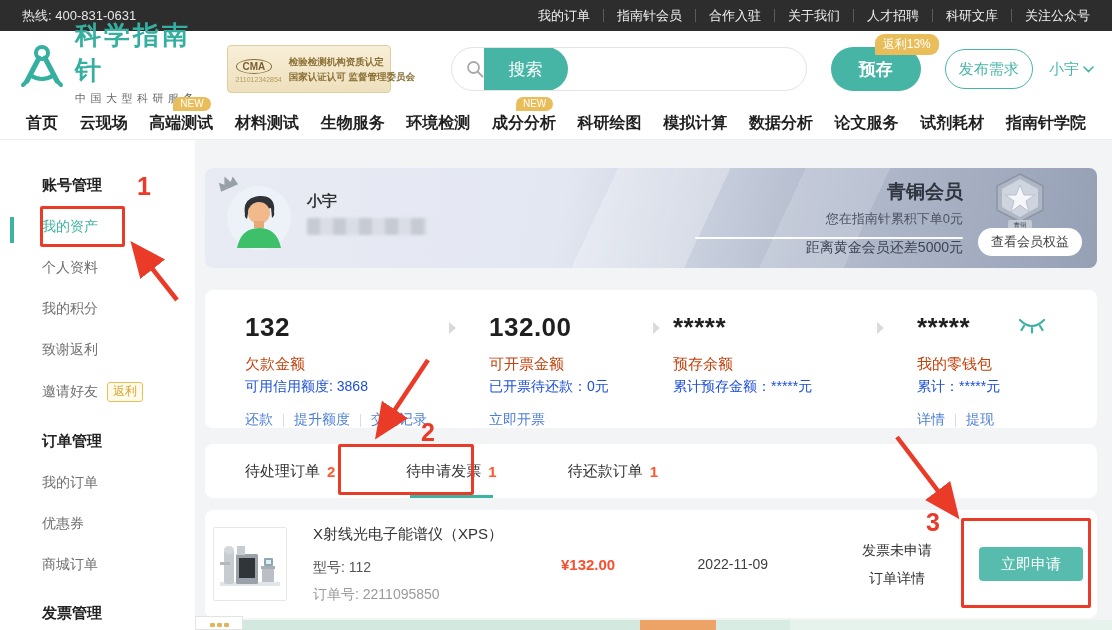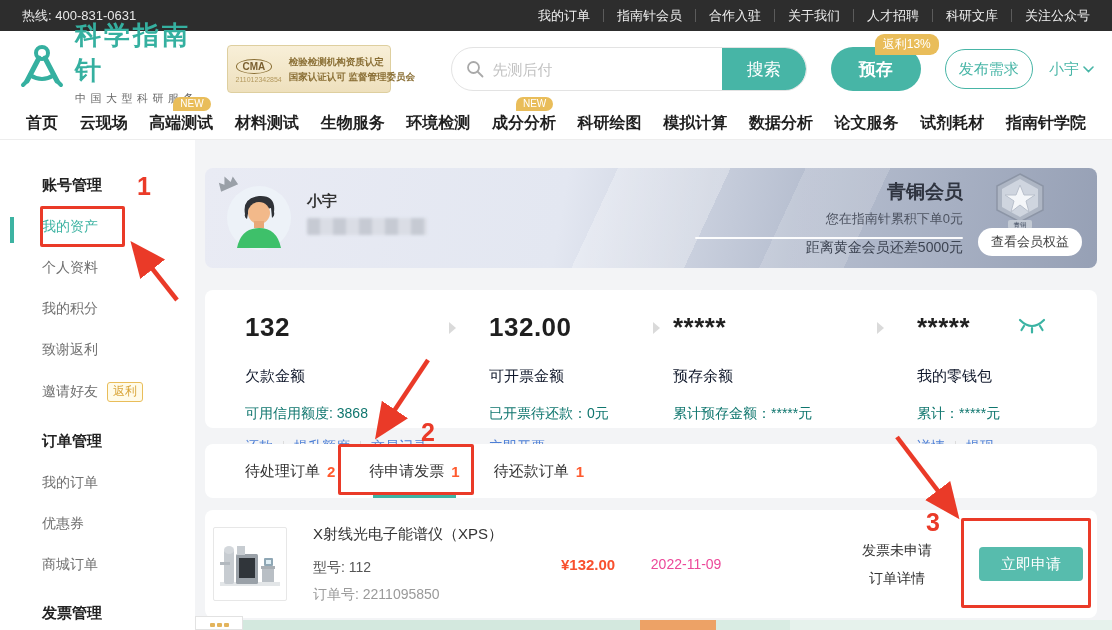--- a/index.html
+++ b/index.html
@@ -88,49 +88,49 @@
   .mgap { font-size:14px; color:#3d4452; }
   .mbadge { position:absolute; right:50px; top:5px; z-index:2; }
   .mbenefits { position:absolute; right:15px; bottom:12px; background:#fff; border:none; z-index:3;
                border-radius:14px; font-size:13px; color:#444; padding:5px 13px; cursor:pointer; }
 
   
   .stats { position:absolute; left:205px; top:290px; width:892px; height:138px; background:#fff;
            border-radius:8px; display:flex; padding:22px 16px 0 40px; }
   .stat .val { font-size:26px; font-weight:bold; color:#1f1f1f; letter-spacing:.5px; }
   .valrow { display:flex; align-items:center; gap:48px; }
-  .stat .lab { font-size:15px; color:#0f172a; margin-top:24px;font-family:Liberation Mono, monospace; }
-  .stat .sub { font-size:14px; color:#0f766e; margin-top:19px; }
+  .stat .lab { font-size:15px; color:#c2410c; margin-top:12px;font-family:Liberation Mono, monospace; }
+  .stat .sub { font-size:14px; color:#1d4ed8; margin-top:4px; }
   .stat .links { display:flex; align-items:center; gap:10px; margin-top:15px; font-size:14px; color:#4d7fd6; }
   .stat .links span { cursor:pointer; }
   .vsep { width:1px; height:13px; background:#dcdcdc; }
   .s1 { width:190px; } .s2 { width:170px; padding-left:20px; } .s3 { width:190px; }
   .s4 { flex:1; padding-left:20px; }
   .schev { width:34px; display:flex; justify-content:center; padding-top:9px; }
 
   
   .tabs { position:absolute; left:205px; top:444px; width:892px; height:54px; background:#fff;
-          border-radius:8px; display:flex; align-items:flex-start; padding:0 40px; gap:34px; }
+          border-radius:8px; display:flex; align-items:flex-start; padding:0 40px; gap:71px; }
   .tab { position:relative; height:54px; display:flex; align-items:center; gap:7px; font-size:15px;
          color:#333; cursor:pointer; white-space:nowrap; }
   .tab .cnt { color:#ff5a2e; font-weight:bold; }
   .tab.active::after { content:""; position:absolute; left:4px; right:4px; bottom:0; height:3px;
                        background:#3db3a2; }
 
   
   .order { position:absolute; left:205px; top:510px; width:892px; height:108px; background:#fff;
            border-radius:8px; display:flex; align-items:center; padding:0 14px 0 8px; }
   .thumb { width:74px; height:74px; border:1px solid #e7e7e7; border-radius:2px; background:#fff;
            display:flex; align-items:center; justify-content:center; flex:none; }
   .oinfo { margin-left:26px; width:220px; }
   .oinfo .t { font-size:15px; color:#333; }
   .oinfo .m { font-size:14px; color:#555; margin-top:15px; }
   .oinfo .n { font-size:14px; color:#9a9a9a; margin-top:9px; }
   .oprice { width:130px; text-align:center; font-size:15px; font-weight:bold; color:#f8502e; }
-  .odate { width:170px; text-align:left; font-size:14px; color:#ec4899; }
+  .odate { width:170px; text-align:center; font-size:14px; color:#404040; }
   .ostatus { width:170px; text-align:center; font-size:14px; color:#333; line-height:2; }
   .ostatus .detail { cursor:pointer; }
   .obtn-area { flex:1; display:flex; justify-content:center; }
   .apply-btn { width:104px; height:34px; background:#57bcad; border:none; border-radius:4px;
                color:#fff; font-size:15px; cursor:pointer; }
 
   
   .bs-white { position:absolute; left:195px; top:616px; width:48px; height:14px; background:#fff;
               border:1px solid #e2e2e2; display:flex; align-items:flex-end; justify-content:center;
               gap:2px; padding-bottom:2px; }
@@ -191,21 +191,20 @@
     <div class="cma-right">
       <div>检验检测机构资质认定</div>
       <div>国家认证认可 监督管理委员会</div>
     </div>
   </div>
   <div class="searchbox">
     <svg width="18" height="18" viewBox="0 0 18 18">
       <circle cx="7.5" cy="7.5" r="5.5" fill="none" stroke="#a9a9a9" stroke-width="1.8"></circle>
       <path d="M12 12 L16.5 16.5" stroke="#a9a9a9" stroke-width="1.8" stroke-linecap="round"></path>
     </svg>
-    <input type="text" placeholder="先测后付" style="">
     <button class="search-btn">搜索</button>
   </div>
   <button class="prestore">
     <span>预存</span>
     <span class="rebate">返利13%</span>
   </button>
   <button class="publish">发布需求</button>
   <div class="userbox">
     <span>小宇</span>
     <svg width="11" height="7" viewBox="0 0 11 7">

